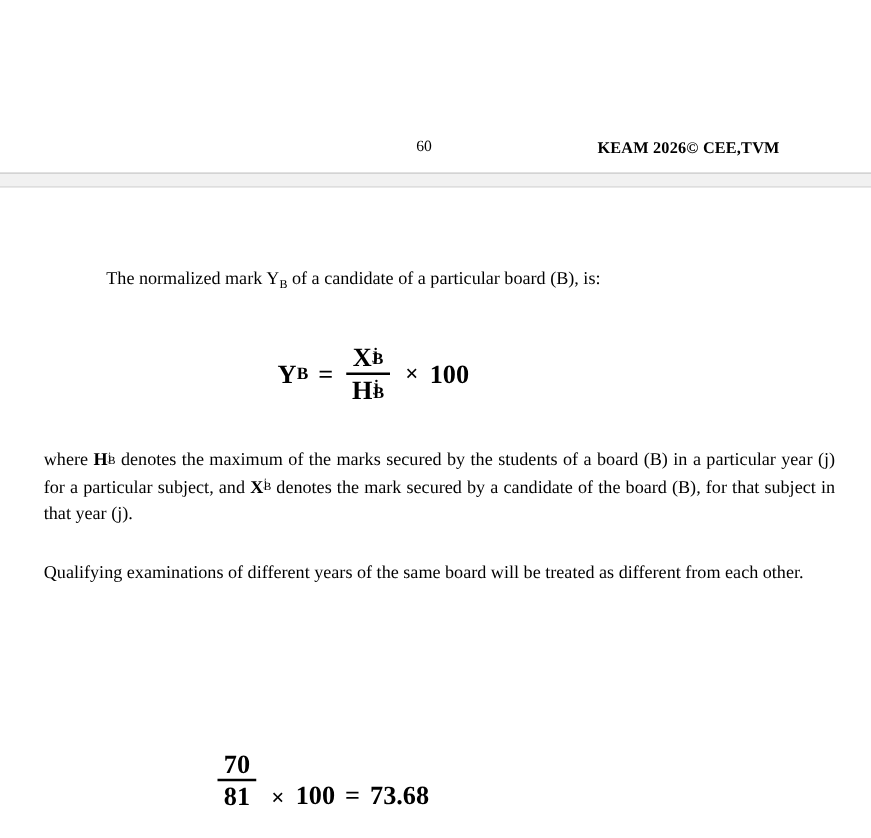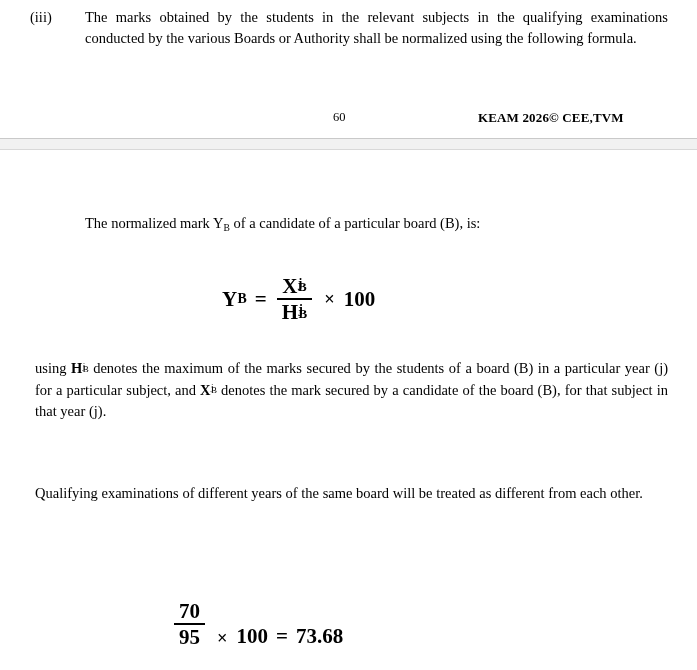--- a/index.html
+++ b/index.html
@@ -136,21 +136,21 @@
   .para {
     position: absolute;
     left: 35px;
     width: 633px;
     font-size: 14.5px;
     line-height: 21.5px;
     text-align: justify;
     text-justify: inter-word;
   }
   .para-where  { top: 208px; }
-  .para-qual   { top: 298px; margin-top: 35px; }
+  .para-qual   { top: 298px; }
   .para-eg     { top: 364px; }
 
   
   .mvar {
     font-weight: bold;
     font-style: normal;
   }
   .mvar-plain { font-weight: normal; }
 
   
@@ -199,26 +199,20 @@
   .op-eq { margin: 0 8px; font-weight: bold; }
   .op-times { margin: 0 9px 0 10px; font-weight: bold; font-size: 0.88em; }
 </style>
 </head>
 <body>
 
 <div class="page">
 
   <div class="page-top">
 
-    <div class="clause">
-      <div class="clause-row">
-        <div class="clause-marker">(iii)</div>
-        <div class="clause-body">The marks obtained by the students in the relevant subjects in the qualifying examinations conducted by the various Boards or Authority shall be normalized using the following formula.</div>
-      </div>
-    </div>
 
     <div class="footer">
       <div class="footer-pageno">60</div>
       <div class="footer-brand">KEAM 2026© CEE,TVM</div>
     </div>
 
   </div>
 
   <div class="page-divider"></div>
 
@@ -240,36 +234,36 @@
         <span class="bar"></span>
         <span class="den"><span>H</span><span class="supsub">
               <span class="sup">j</span>
               <span class="sub">B</span>
             </span></span>
       </span>
       <span class="op-times">×</span>
       <span>100</span>
     </div>
 
-    <div class="para para-where"><span>using </span><span class="mvar">H</span><span class="supsub">
+    <div class="para para-where"><span>where </span><span class="mvar">H</span><span class="supsub">
           <span class="sup">j</span>
           <span class="sub">B</span>
         </span><span> denotes the maximum of the marks secured by the students of a board (B) in a particular year (j) for a particular subject, and </span><span class="mvar">X</span><span class="supsub">
           <span class="sup">j</span>
           <span class="sub">B</span>
         </span><span> denotes the mark secured by a candidate of the board (B), for that subject in that year (j).</span></div>
 
     <div class="para para-qual">Qualifying examinations of different years of the same board will be treated as different from each other.</div>
 
 
     <div class="formula-final">
       <span class="frac">
         <span class="num">70</span>
         <span class="bar"></span>
-        <span class="den">95</span>
+        <span class="den">81</span>
       </span>
       <span class="op-times">×</span>
       <span>100</span>
       <span class="op-eq">=</span>
       <span>73.68</span>
     </div>
 
   </div>
 </div>
 

